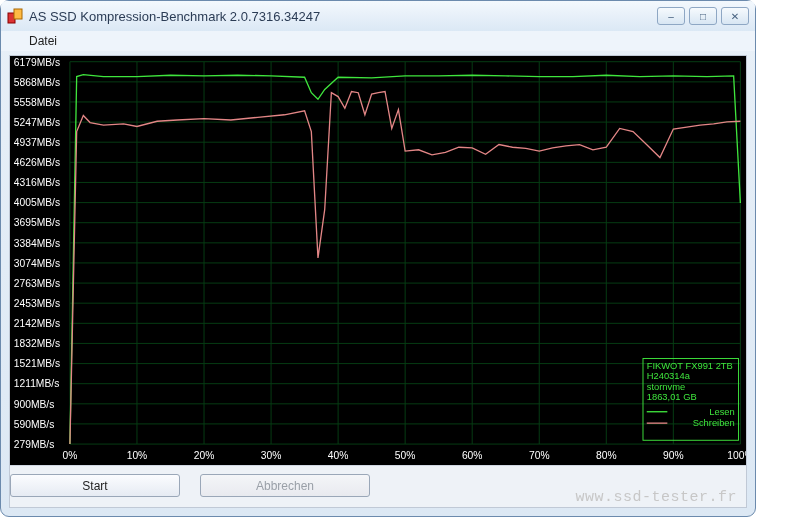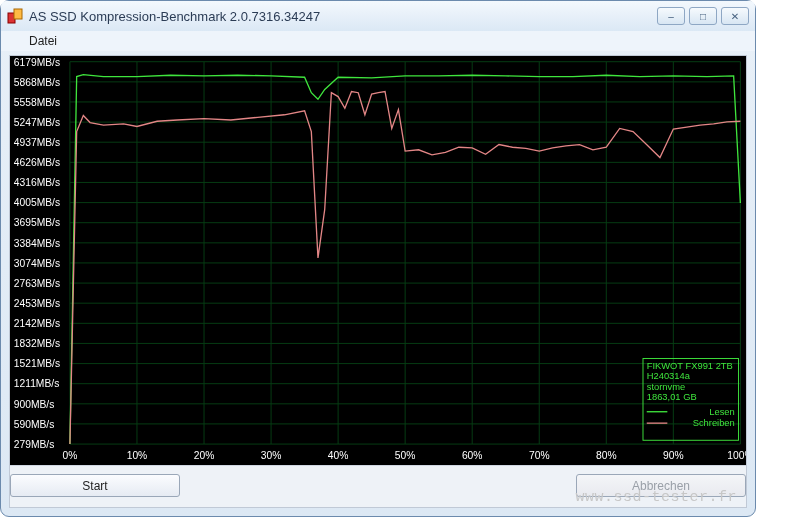--- a/index.html
+++ b/index.html
@@ -63,21 +63,21 @@
     flex:1;
     position:relative;
   }
   svg.chart { width:100%; height:100%; display:block; background:#000; }
   .ylabel { fill:#fff; font-size:11px; font-family:Tahoma,sans-serif; }
   .xlabel { fill:#fff; font-size:11px; font-family:Tahoma,sans-serif; text-anchor:middle;}
   .grid { stroke:#063f14; stroke-width:1; }
   .legend-box { stroke:#3fe53d; fill:none; }
   .legend-text { fill:#3fe53d; font-size:10px; font-family:Tahoma,sans-serif; }
   .buttons {
-    display:flex;justify-content:space-between;gap:20px;padding:8px 0 10px 0;
+    display:flex;justify-content:flex-start;gap:20px;padding:8px 0 10px 0;
     background:#eef2f7;
     border-top:1px solid #d0d7e2;
   }
   .btn {
     width:170px;height:23px;border:1px solid #9aa7b8;border-radius:3px;
     background:linear-gradient(#fbfcfe,#e6ebf3);
     font-size:12px;color:#222;
   }
   .btn[disabled]{ color:#9aa0a8; background:linear-gradient(#f4f5f8,#e8eaef); }
   .watermark {

